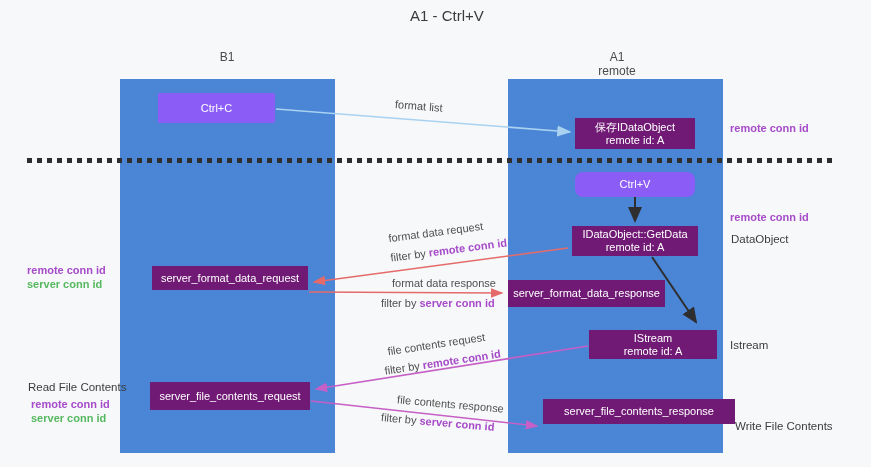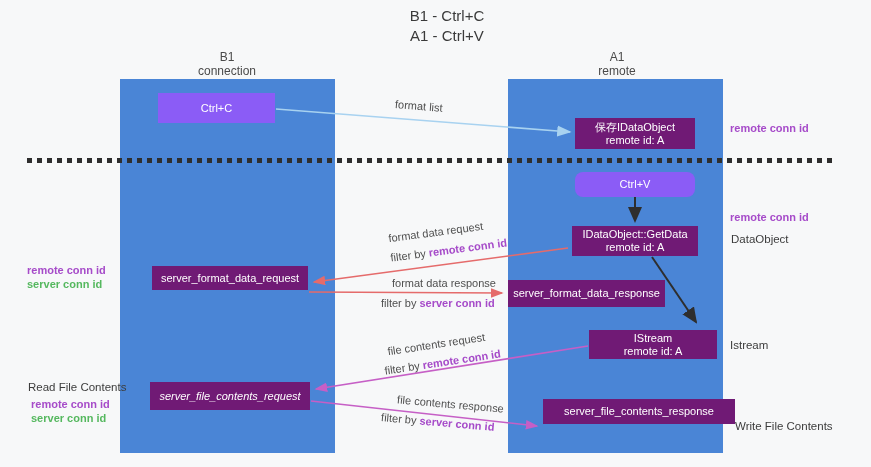--- a/index.html
+++ b/index.html
@@ -34,27 +34,25 @@
   .filter-key{color:#a64bc9;font-weight:bold;margin-left:3px;}
   .side{font-size:11.5px;white-space:nowrap;}
   .side.purple{color:#a64bc9;font-weight:bold;font-size:11px;}
   .side.green{color:#55b85f;font-weight:bold;font-size:11px;}
   svg.overlay{position:absolute;left:0;top:0;pointer-events:none;}
 </style>
 </head>
 <body>
 
 <div class="abs title">
-  <div>B1 - Ctrl+C</div>
   <div>A1 - Ctrl+V</div>
 </div>
 
 <div class="abs lane-header" style="left:167px;top:50px;">
   <div>B1</div>
-  <div>connection</div>
 </div>
 <div class="abs lane-header" style="left:557px;top:50px;">
   <div>A1</div>
   <div>remote</div>
 </div>
 
 <div class="abs lane" style="left:120px;"></div>
 <div class="abs lane" style="left:508px;"></div>
 
 <div class="abs dash-line"></div>
@@ -107,21 +105,21 @@
 
 <div class="abs node orange" style="left:508px;top:280px;width:157px;height:27px;">
   <div>server_format_data_response</div>
 </div>
 
 <div class="abs node orange" style="left:589px;top:330px;width:128px;height:29px;">
   <div>IStream</div>
   <div>remote id: A</div>
 </div>
 
-<div class="abs node orange" style="left:150px;top:382px;width:160px;height:28px;font-style:italic;">
+<div class="abs node orange" style="left:150px;top:382px;width:160px;height:28px;">
   <div>server_file_contents_request</div>
 </div>
 
 <div class="abs node orange" style="left:543px;top:399px;width:192px;height:25px;">
   <div>server_file_contents_response</div>
 </div>
 
 <div class="abs flow-label" style="left:395px;top:100px;transform:rotate(4.5deg);">format list</div>
 
 <div class="abs flow-label" style="left:388px;top:226px;transform:rotate(-7.5deg);">format data request</div>

